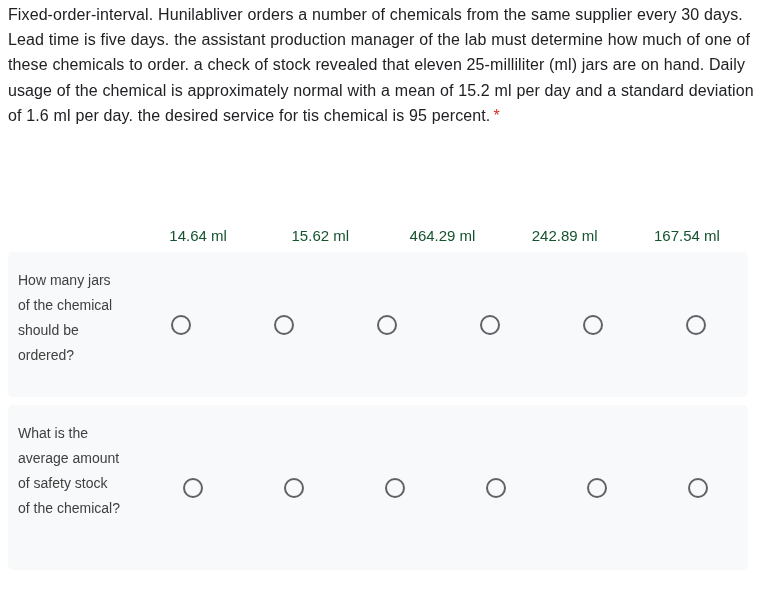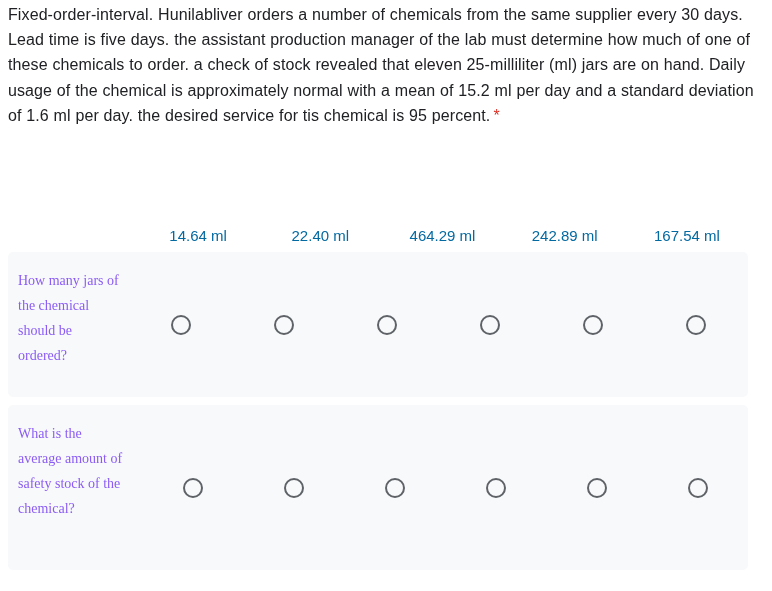--- a/index.html
+++ b/index.html
@@ -59,21 +59,21 @@
   }
   .head-spacer {
     width: 129px;
     flex: 0 0 129px;
   }
   .col-head {
     flex: 1 1 0;
     text-align: center;
     font-size: 15px;
     line-height: 20px;
-    color: #0369a1;
+    color: #14532d;
     padding-bottom: 6px;
     white-space: nowrap;
   }
 
   .grid-row {
     display: flex;
     align-items: stretch;
     background: #f8f9fa;
     border-radius: 5px;
     margin: 0 24px 8px 8px;
@@ -86,23 +86,22 @@
     gap: 13px;
   }
 
   .row-label {
     flex: 0 0 121px;
     width: 121px;
     padding: 16px 6px 16px 10px;
     box-sizing: border-box;
     font-size: 14px;
     line-height: 25px;
-    color: #8b5cf6;
+    color: #404040;
     display: block;
-    font-family: Liberation Serif, serif;
   }
 
   .row-options {
     flex: 1 1 auto;
     display: flex;
     align-items: center;
   }
   .radio-cell {
     flex: 1 1 0;
     display: flex;
@@ -126,21 +125,21 @@
 
   <div class="question-title">
     <span>Fixed-order-interval. Hunilabliver orders a number of chemicals from the same supplier every 30 days. Lead time is five days. the assistant production manager of the lab must determine how much of one of these chemicals to order. a check of stock revealed that eleven 25-milliliter (ml) jars are on hand. Daily usage of the chemical is approximately normal with a mean of 15.2 ml per day and a standard deviation of 1.6 ml per day. the desired service for tis chemical is 95 percent.</span><span class="required-asterisk">*</span>
   </div>
 
   <div class="grid">
 
     <div class="grid-head">
       <div class="head-spacer"></div>
       <div class="col-head">14.64 ml</div>
-      <div class="col-head">22.40 ml</div>
+      <div class="col-head">15.62 ml</div>
       <div class="col-head">464.29 ml</div>
       <div class="col-head">242.89 ml</div>
       <div class="col-head">167.54 ml</div>
     </div>
 
     <div class="grid-row">
       <div class="row-label">How many jars of the chemical should be ordered?</div>
       <div class="row-options">
         <div class="radio-cell">
             <span class="radio"></span>

